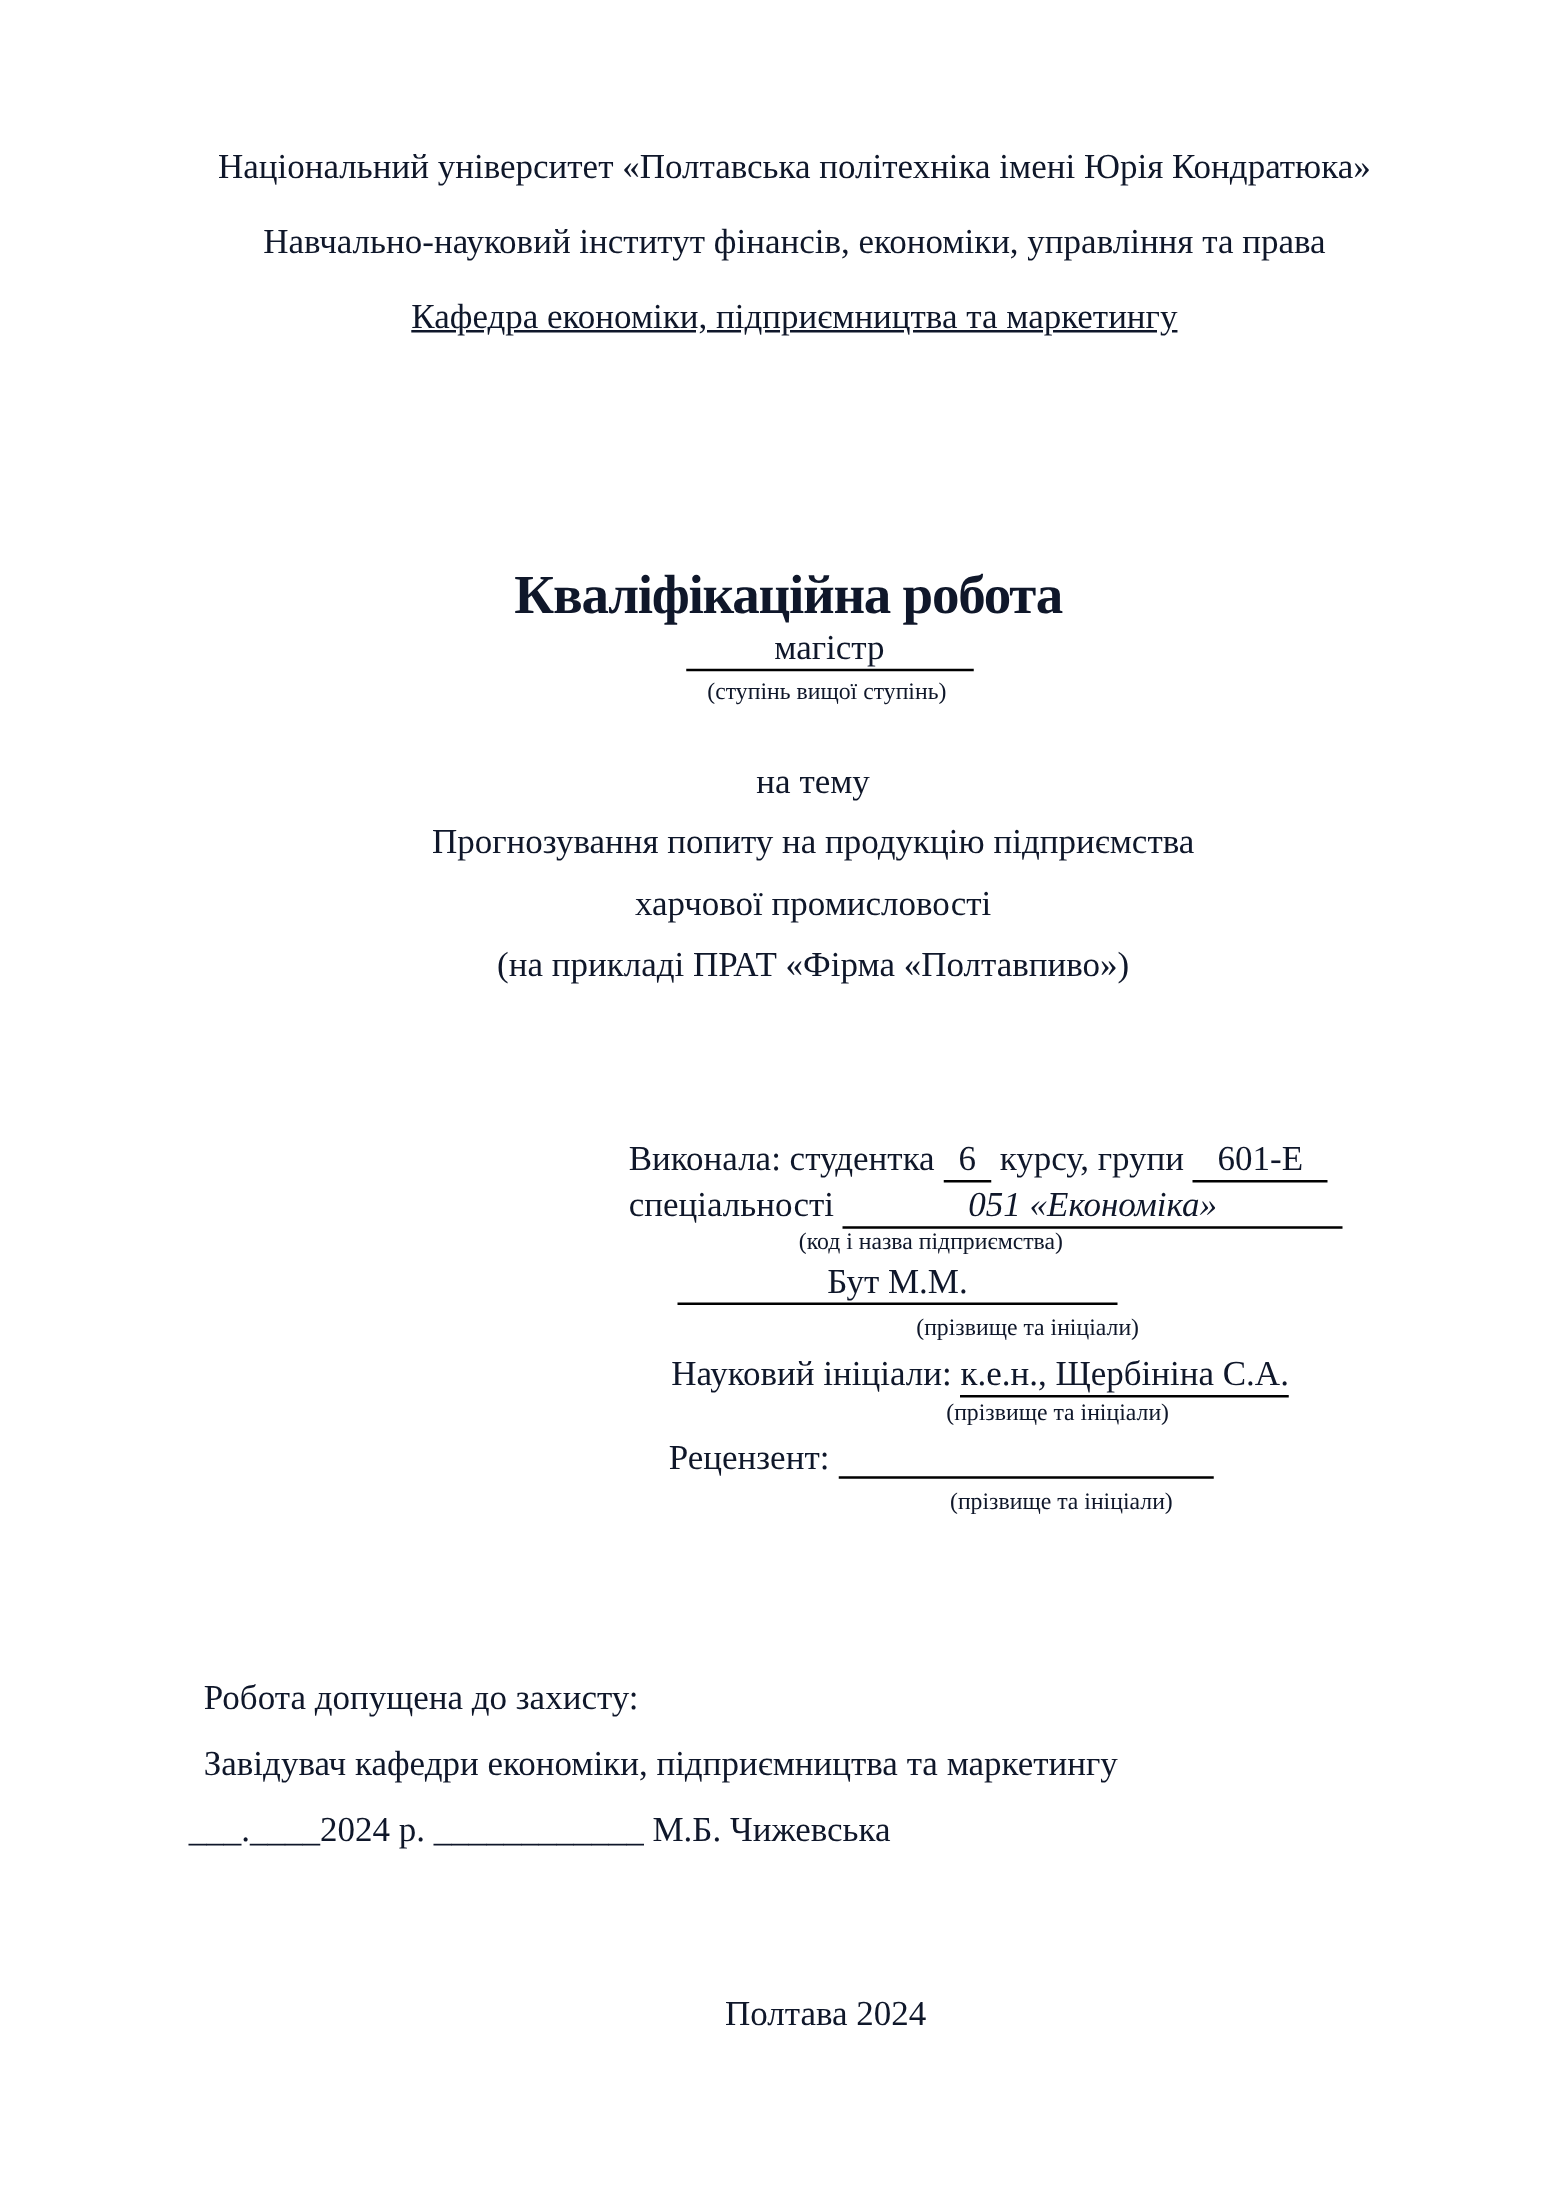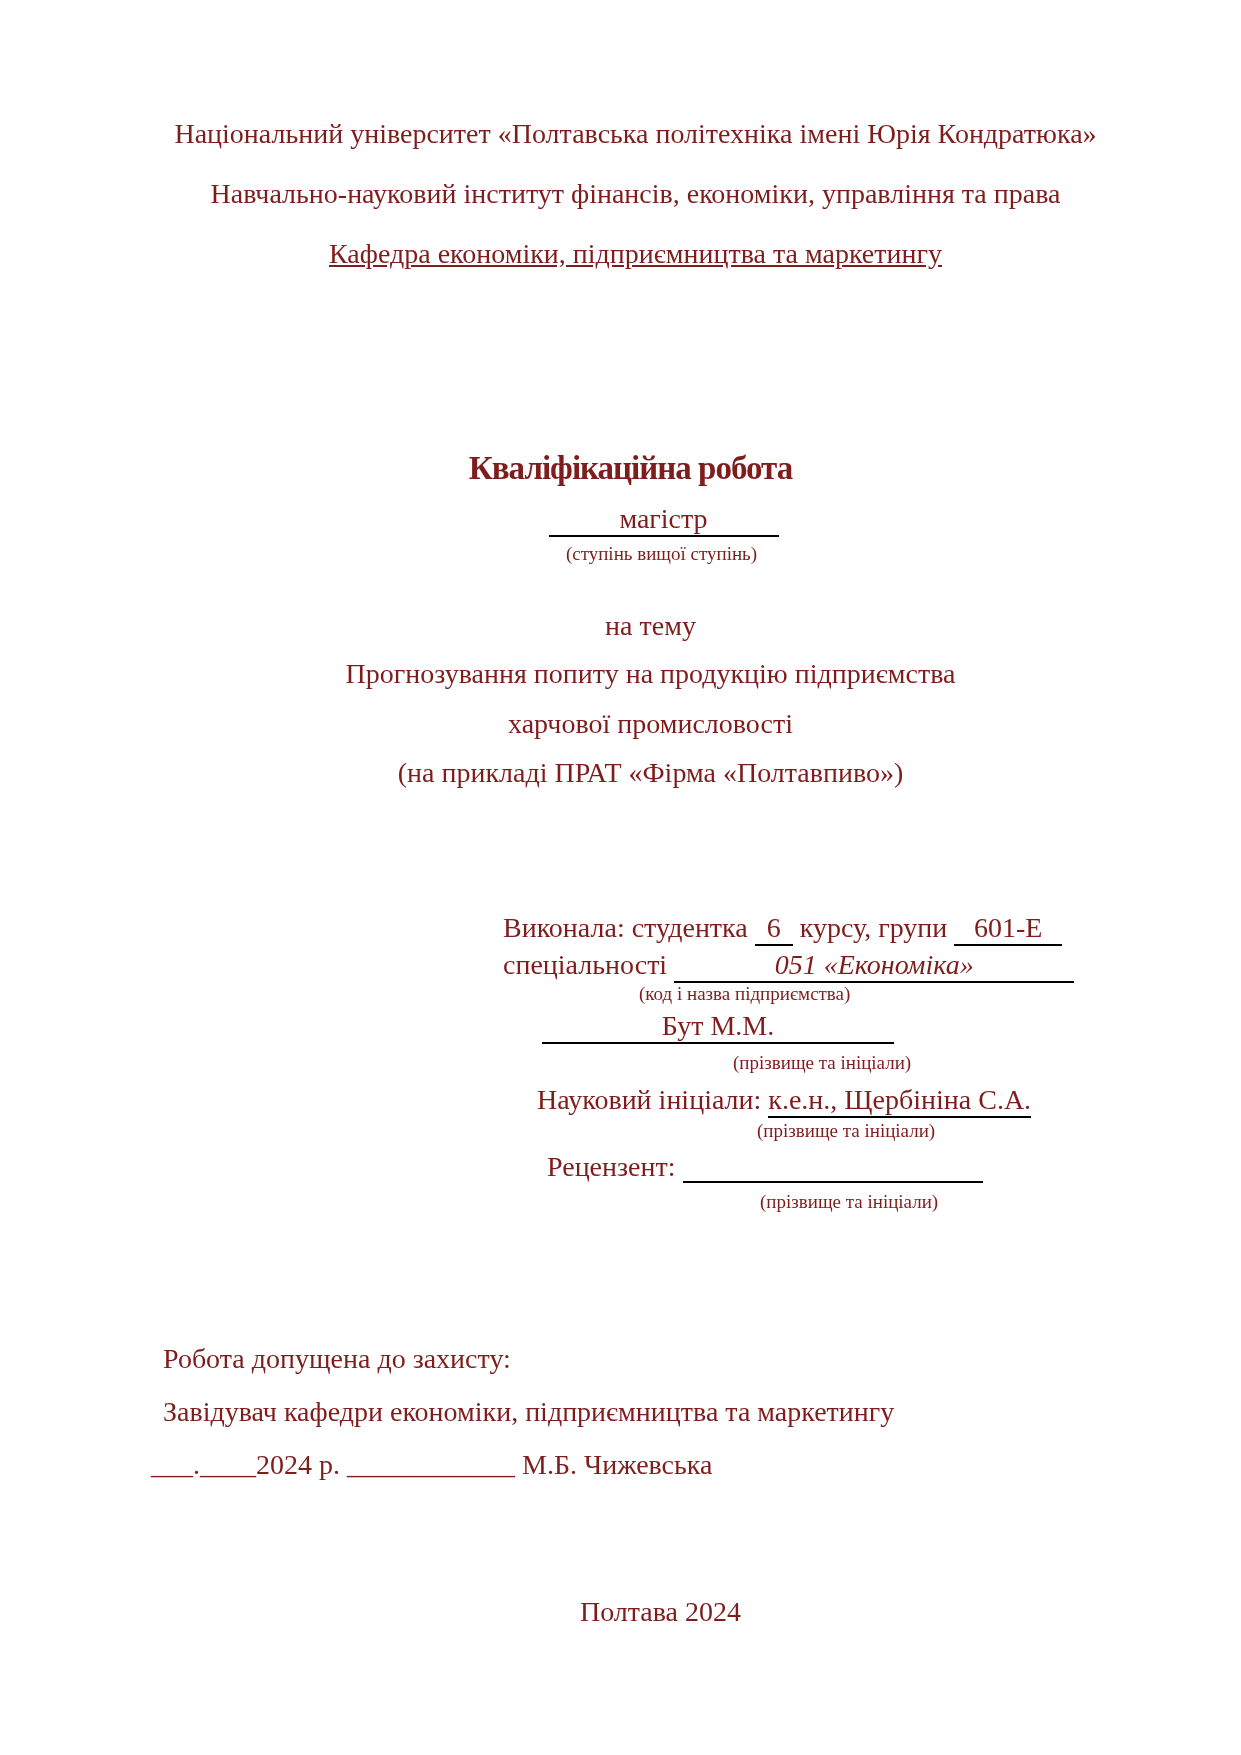--- a/index.html
+++ b/index.html
@@ -5,36 +5,36 @@
   html, body {
     margin: 0;
     padding: 0;
     background: #ffffff;
   }
   .page {
     position: relative;
     width: 1241px;
     height: 1755px;
     background: #ffffff;
-    color: #7f1d1d;
+    color: #0f172a;
     font-family: "Liberation Serif", "DejaVu Serif", serif;
     font-size: 28px;
     overflow: hidden;
   }
   .abs { position: absolute; white-space: nowrap; }
   .centered {
     position: absolute;
     left: 0;
     right: 0;
     text-align: center;
     white-space: nowrap;
   }
   .shift { position: relative; }
   .doc-title {
-    font-size: 33px;
+    font-size: 44px;
     font-weight: bold;
     letter-spacing: -1px;
   }
   .small { font-size: 19px; }
   .uline {
     display: inline-block;
     border-bottom: 2px solid #000;
     text-align: center;
     line-height: 1.15;
   }
@@ -114,21 +114,21 @@
 
     <div class="row" style="top:179px; left:34px;">
       <span>Науковий ініціали:</span>
       <span class="uline"><span>к.е.н., Щербініна С.А.</span></span>
     </div>
 
     <div class="row small" style="top:215px; left:254px;">
       <span>(прізвище та ініціали)</span>
     </div>
 
-    <div class="row" style="top:246px; left:44px;font-family:Liberation Serif, serif;">
+    <div class="row" style="top:246px; left:32px;font-family:Liberation Serif, serif;">
       <span>Рецензент:</span>
       <span class="sig-line" style="width:300px;"></span>
     </div>
 
     <div class="row small" style="top:286px; left:257px;">
       <span>(прізвище та ініціали)</span>
     </div>
 
   </div>
 

